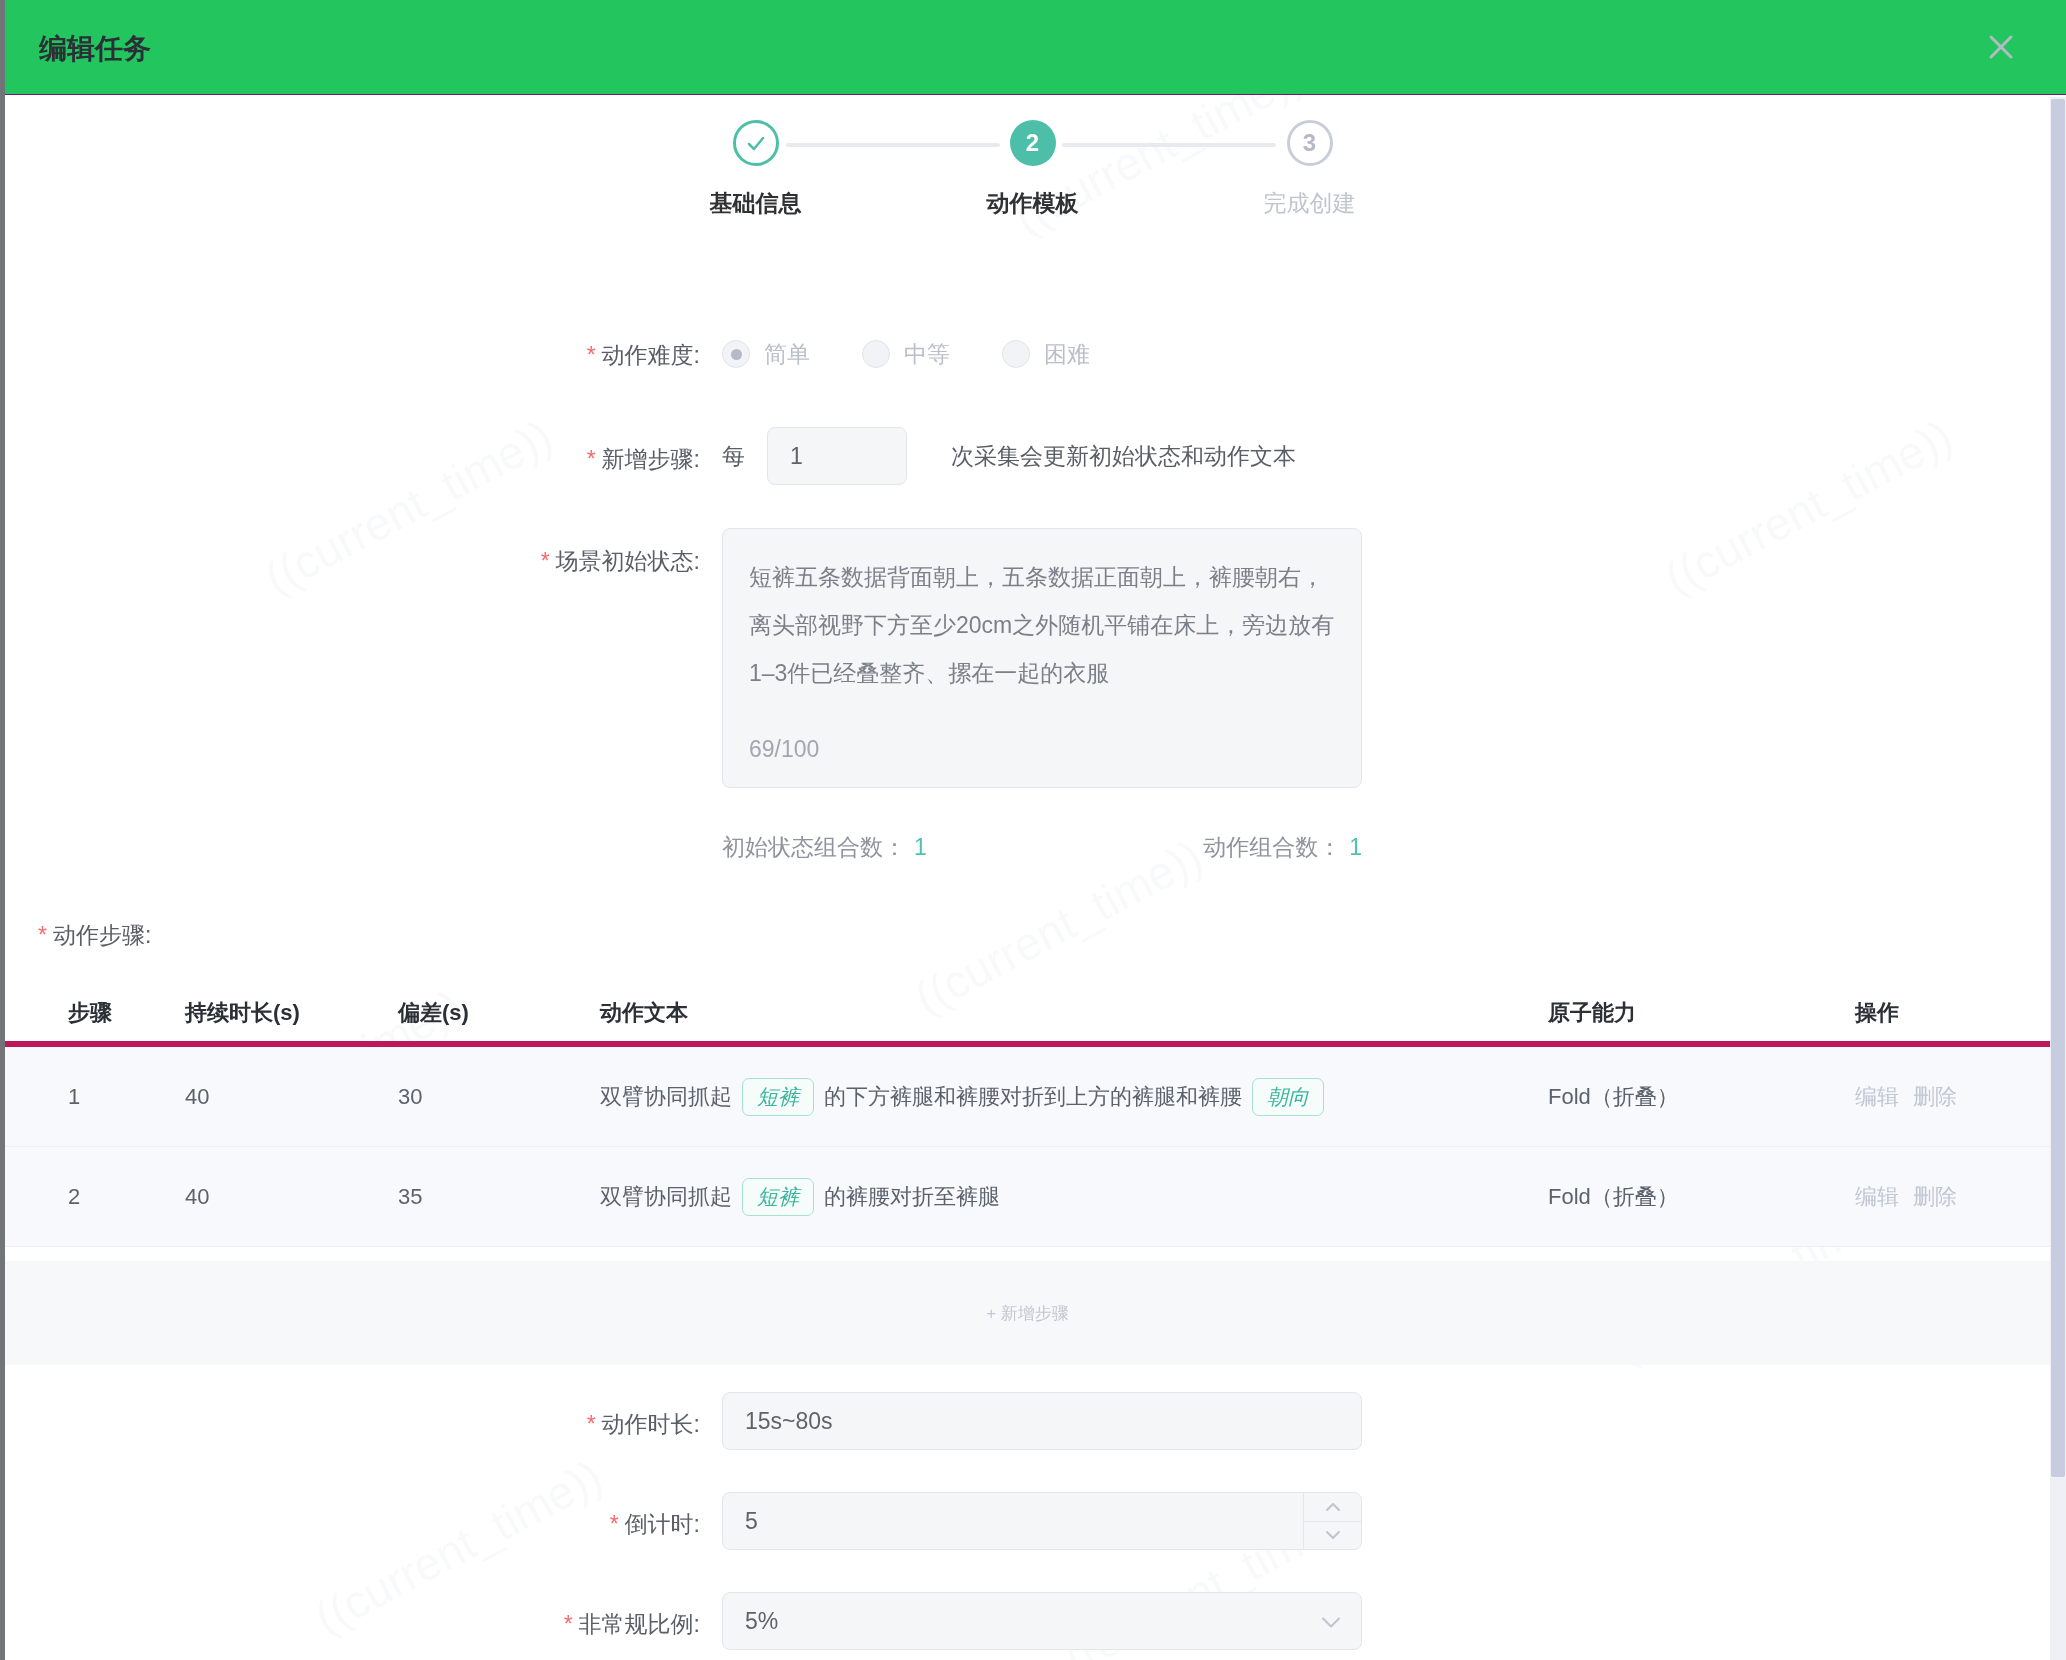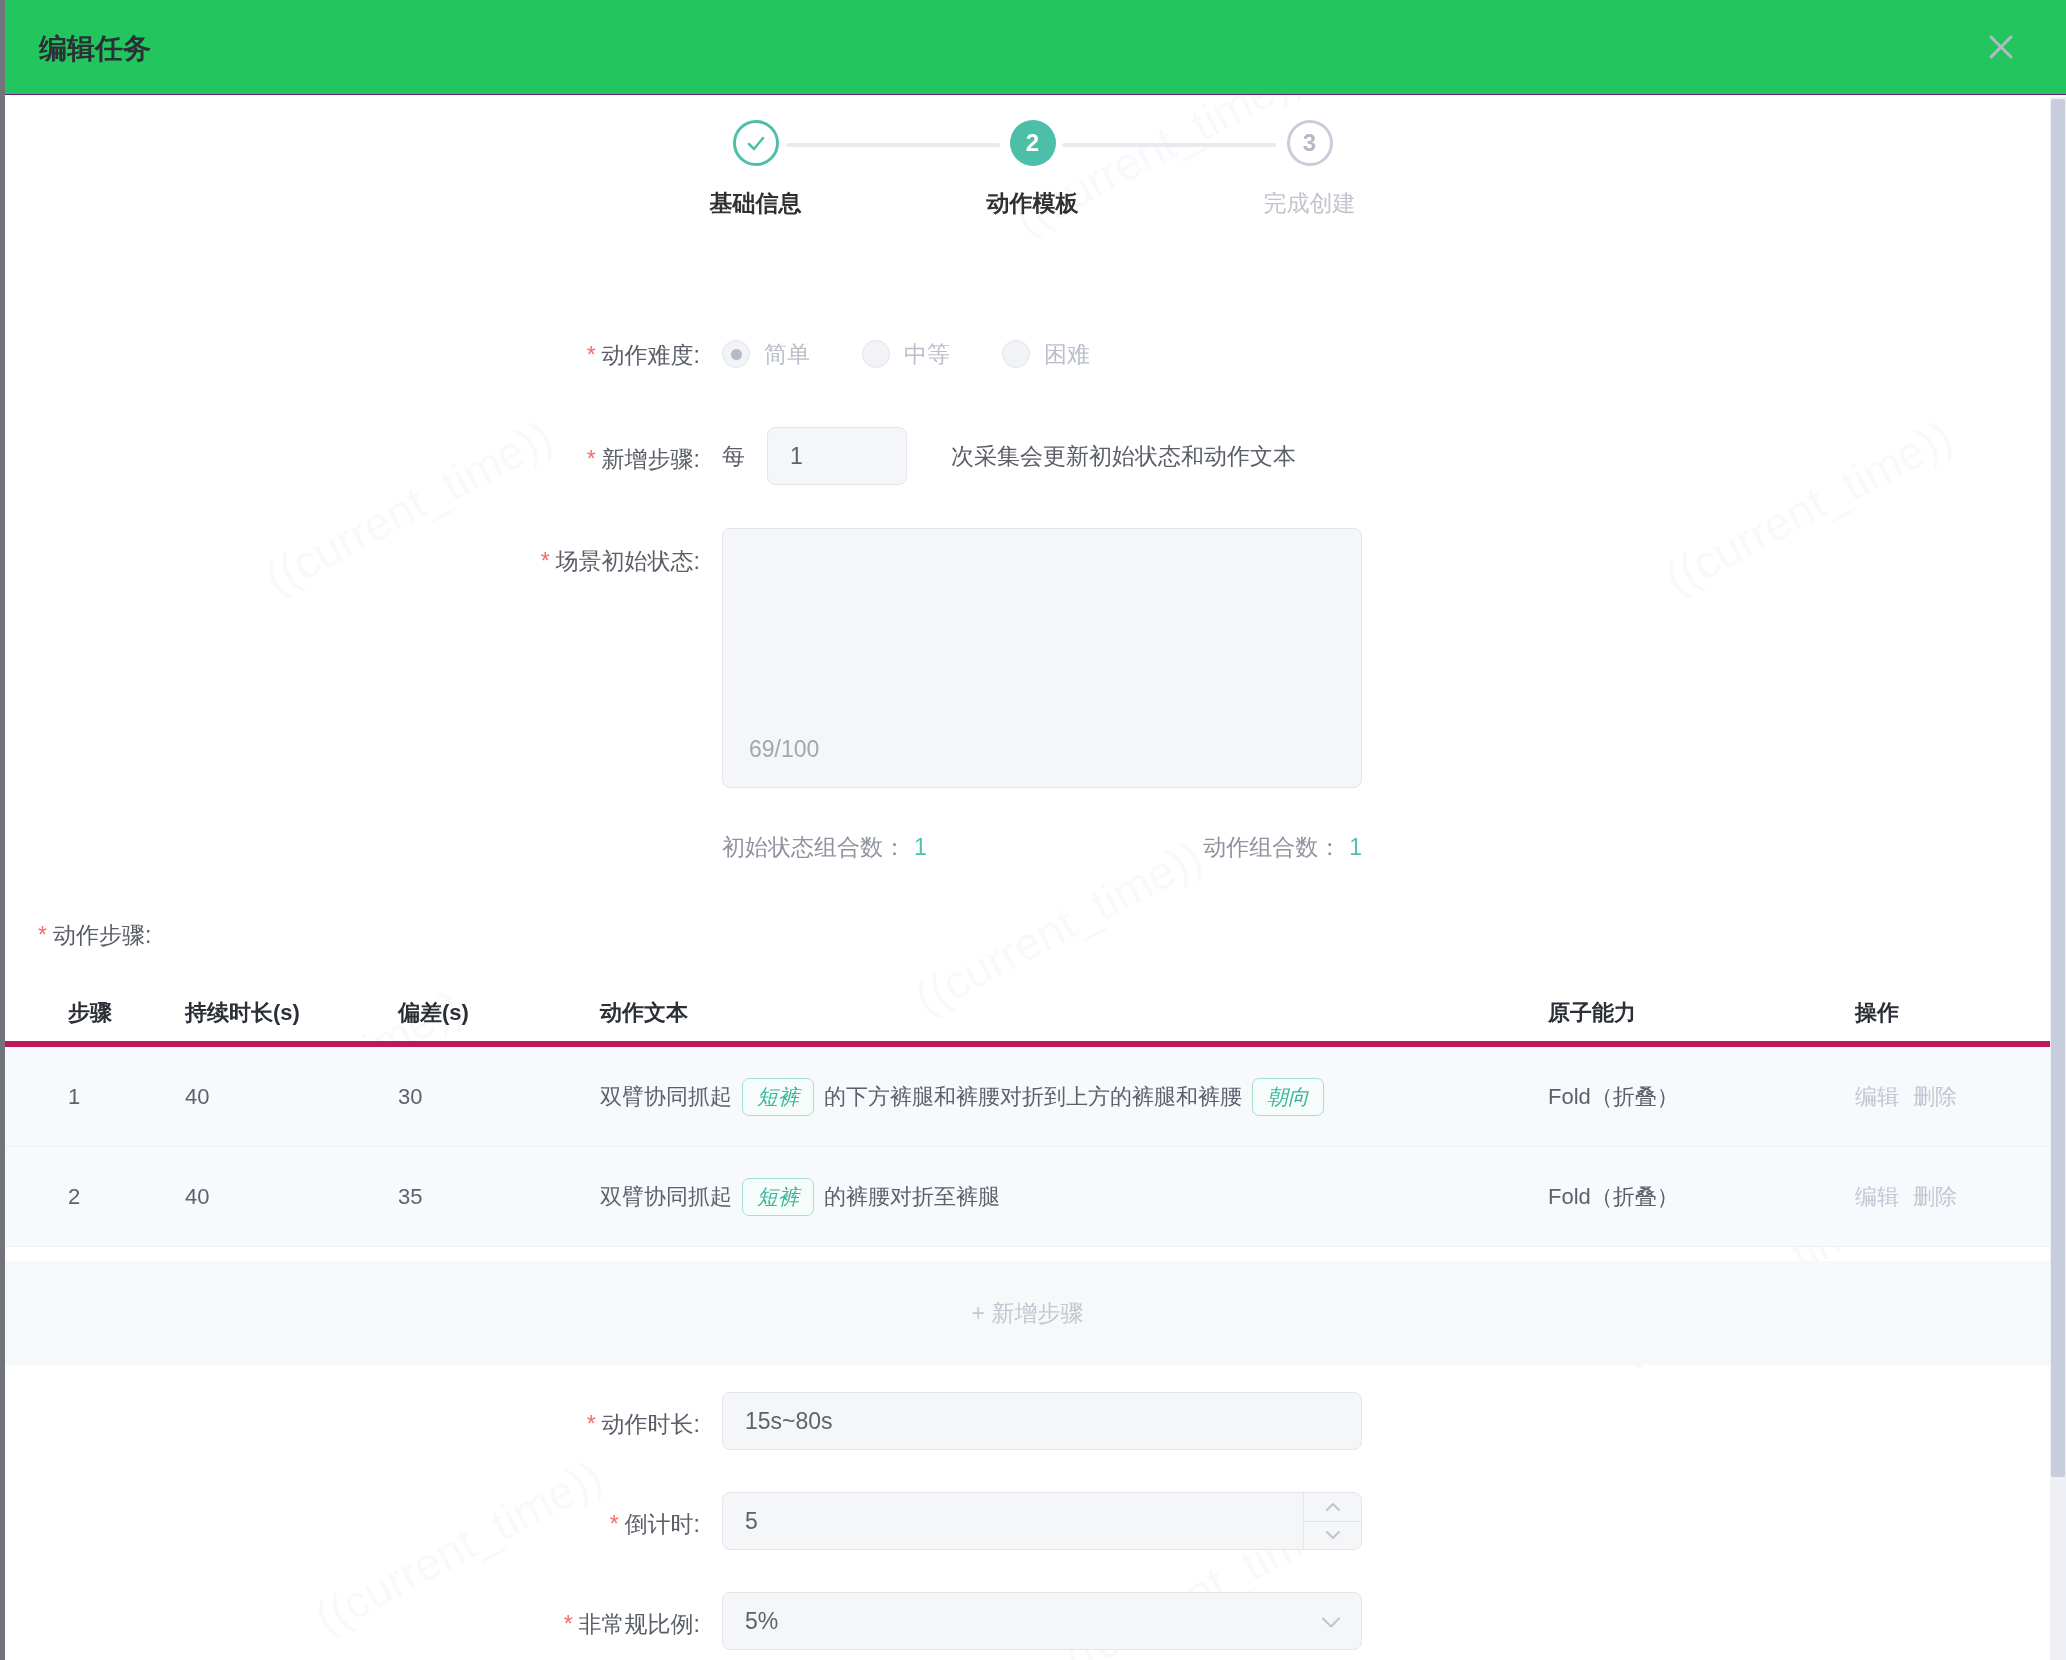--- a/index.html
+++ b/index.html
@@ -70,21 +70,21 @@
            align-items:center; padding-left:63px; }
   .t-head { height:62px; border-bottom:6px solid #be185d; color:#2b2f36; font-weight:bold; }
   .t-body-row { height:100px; background:#f8f9fc; color:#5c626c; border-bottom:1px solid #edeff4; }
   .t-cell-text { display:flex; align-items:center; flex-wrap:nowrap; white-space:nowrap; overflow:hidden; }
   .tag { display:inline-flex; align-items:center; height:38px; padding:0 14px; margin:0 10px;
          border:1px solid #a5e1d1; border-radius:7px; background:#f6fcfa;
          color:#38b69d; font-size:21px;font-style:italic; }
   .row-actions { display:flex; gap:14px; }
   .row-action { color:#c0c6d2; cursor:pointer; }
   .add-row { margin-top:14px; height:104px; background:#f7f8fa; display:flex;
-             align-items:center; justify-content:center; font-size:23px; color:#c3c7d1; cursor:pointer; }
+             align-items:center; justify-content:center; font-size:17px; color:#c3c7d1; cursor:pointer; }
 
   
   .num-stepper { position:absolute; right:0; top:0; width:58px; height:100%;
                  border-left:1px solid #e3e5eb; display:flex; flex-direction:column; }
   .num-btn { flex:1; display:flex; align-items:center; justify-content:center; background:#f5f6f8; cursor:pointer; }
   .num-btn.up { border-bottom:1px solid #e3e5eb; border-radius:0 8px 0 0; }
   .num-btn.down { border-radius:0 0 8px 0; }
 
   .select-chevron { position:absolute; right:20px; top:50%; transform:translateY(-50%); }
 
@@ -165,20 +165,21 @@
 <div class="abs ctl" style="top:427px; display:flex; align-items:center;">
   <span style="font-size:23px; color:#5a5e66;">每</span>
   <span class="tb-input" style="width:140px; margin-left:22px;">1</span>
   <span style="font-size:23px; color:#5a5e66; margin-left:44px;">次采集会更新初始状态和动作文本</span>
 </div>
 
 <div class="abs form-label" style="top:546px;">
   <span class="req">*</span><span>场景初始状态:</span>
 </div>
 <div class="textarea-box">
+  <div>短裤五条数据背面朝上，五条数据正面朝上，裤腰朝右，离头部视野下方至少20cm之外随机平铺在床上，旁边放有1–3件已经叠整齐、摞在一起的衣服</div>
   <div class="ta-counter">69/100</div>
 </div>
 
 <div class="abs combos">
   <div>
     <span>初始状态组合数：</span><span class="combo-val">1</span>
   </div>
   <div>
     <span>动作组合数：</span><span class="combo-val">1</span>
   </div>

